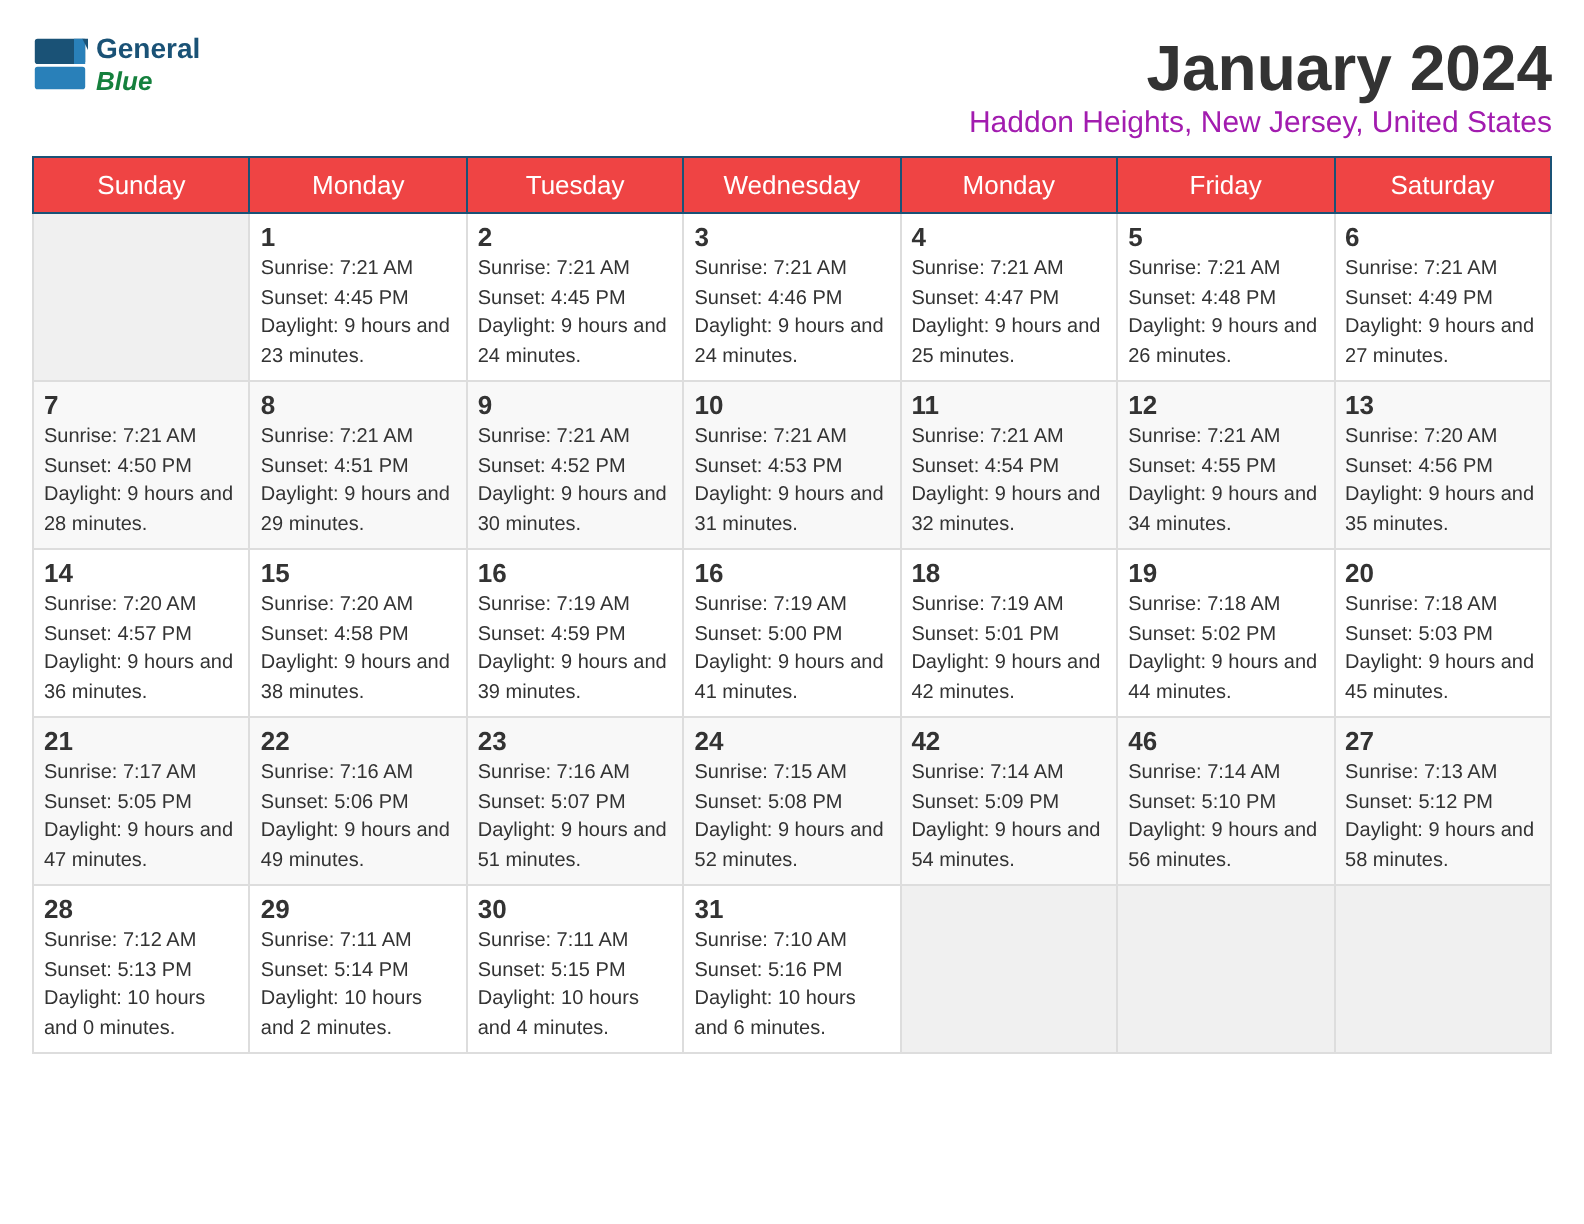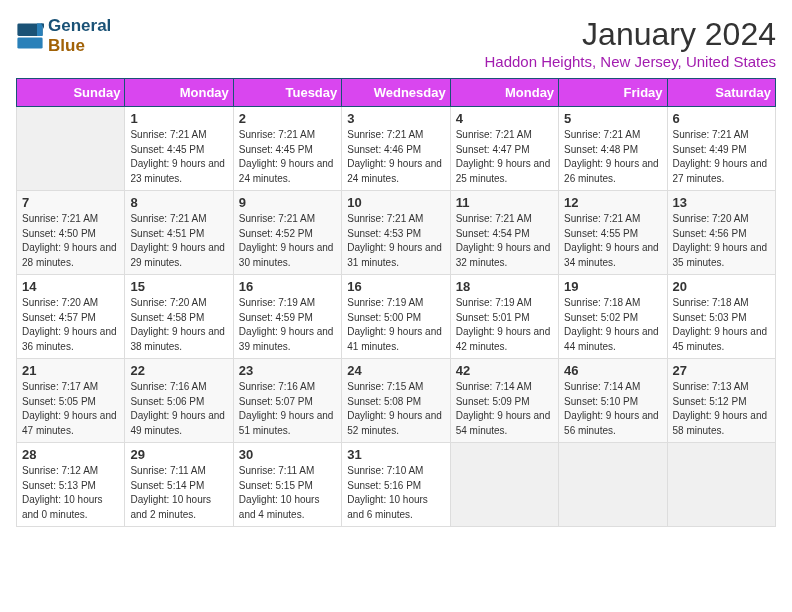--- a/index.html
+++ b/index.html
@@ -23,39 +23,39 @@
     }
     .logo-icon {
       width: 28px;
       height: 28px;
     }
     .title-area {
       text-align: right;
     }
     .month-title {
       font-size: 32px;
-      font-weight: normal;
+      font-weight: bold;
       color: #333;
     }
     .location-title {
       font-size: 15px;
       color: #a21caf;
     }
     .calendar-table {
       width: 100%;
       border-collapse: collapse;
       border: 1px solid #ccc;
     }
     .calendar-table th {
-      background-color: #d946ef;
+      background-color: #ef4444;
       color: #fff;
       padding: 6px 4px;
       font-size: 13px;
-      font-weight: bold;
-      text-align: right;
+      font-weight: normal;
+      text-align: center;
       border: 1px solid #1a5276;
     }
     .calendar-table td {
       vertical-align: top;
       padding: 4px 5px;
       border: 1px solid #ddd;
       width: calc(100% / 7);
       min-height: 70px;
       background: #fff;
       font-size: 11px;
@@ -84,22 +84,22 @@
 <div class="header-area">
   <div class="logo">
     <svg class="logo-icon" viewBox="0 0 40 40">
       <rect width="40" height="40" fill="white"></rect>
       <rect x="2" y="2" width="36" height="18" rx="2" fill="#1a5276"></rect>
       <rect x="2" y="22" width="36" height="16" rx="2" fill="#2980b9"></rect>
       <polygon points="30,2 38,2 38,20 30,20" fill="#2980b9"></polygon>
       <polygon points="36,2 40,2 40,10" fill="#1a5276"></polygon>
     </svg>
     <div style="display:flex;flex-direction:column;line-height:1.2">
-      <span style="font-size:17px;font-weight:bold;color:#1a5276;">General</span>
-      <span style="font-size:17px;font-weight:bold;color:#a16207;">Blue</span>
+      <span style="font-size:14px;font-weight:bold;color:#1a5276;">General</span>
+      <span style="font-size:13px;font-weight:bold;color:#15803d;font-style:italic;">Blue</span>
     </div>
   </div>
   <div class="title-area">
     <div class="month-title">January 2024</div>
     <div class="location-title">Haddon Heights, New Jersey, United States</div>
   </div>
 </div>
 
 <table class="calendar-table">
   <thead>

